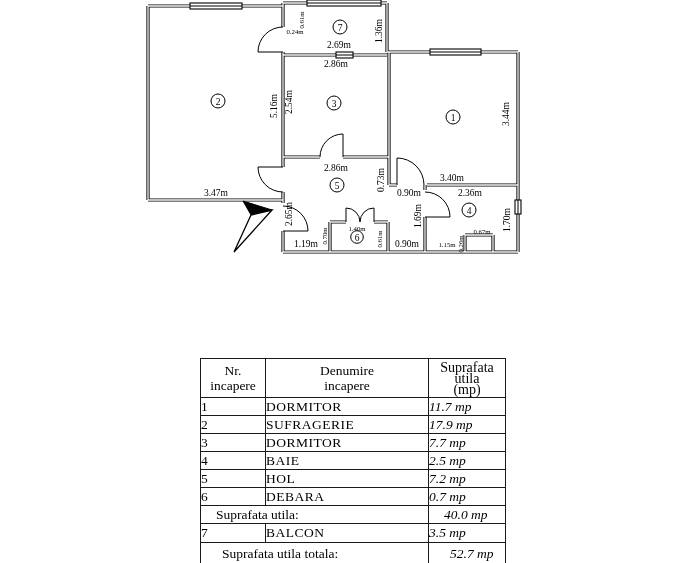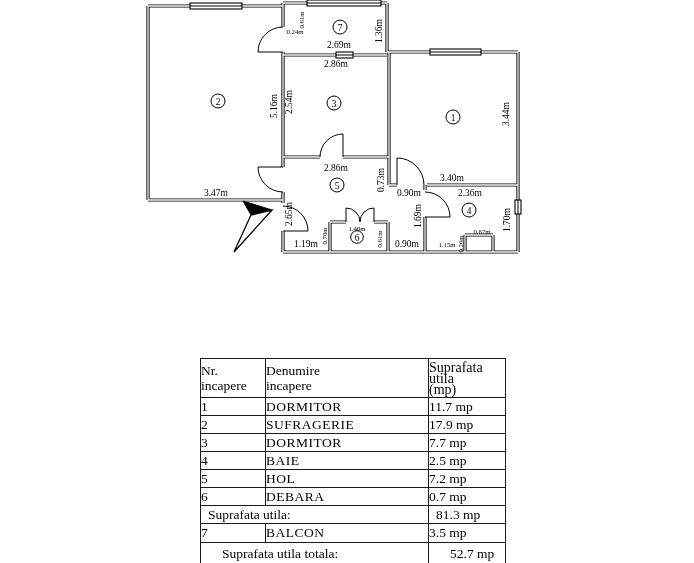--- a/index.html
+++ b/index.html
@@ -13,27 +13,27 @@
   .wall-outer{stroke:#000;stroke-width:3.2;fill:none;stroke-linecap:butt;}
   .wall-inner{stroke:#fff;stroke-width:1.3;fill:none;stroke-linecap:butt;}
   .door{stroke:#000;stroke-width:1;fill:none;}
   .win{fill:#fff;stroke:#000;stroke-width:1.1;}
   .winline{stroke:#000;stroke-width:1;}
   table.area{position:absolute;left:200px;top:358px;border-collapse:collapse;
              table-layout:fixed;width:305px;font-size:13.5px;}
   table.area td,table.area th{border:1px solid #1a1a1a;padding:0;vertical-align:middle;
              font-weight:normal;overflow:hidden;white-space:nowrap;}
   .c1{width:65px;} .c2{width:163px;} .c3{width:77px;}
-  th.hdr{height:38px;text-align:left;line-height:15px;}
+  th.hdr{height:38px;text-align:center;line-height:15px;}
   th.hdr3{font-size:14px;line-height:11px;}
   td.nr{padding-left:7px;height:17px;}
   td.nm{padding-left:8px;letter-spacing:0.5px;margin-left:23px;}
-  td.ar{padding-left:10px;}
+  td.ar{padding-left:10px;font-style:italic;}
   tr.balcon td{height:18px;}
-  tr.sum td{height:17px;padding-left:7px;}
+  tr.sum td{height:17px;padding-left:15px;}
   tr.tot td{height:21px;padding-left:21px;}
 </style>
 </head>
 <body>
 
 <div class="page">
 
   <svg width="694" height="340" viewBox="0 0 694 340">
 
     <g>
@@ -166,21 +166,21 @@
       <td class="nm">HOL</td>
       <td class="ar">7.2 mp</td>
     </tr>
     <tr>
       <td class="nr">6</td>
       <td class="nm">DEBARA</td>
       <td class="ar">0.7 mp</td>
     </tr>
     <tr class="sum">
       <td colspan="2">Suprafata utila:</td>
-      <td class="ar">81.3 mp</td>
+      <td class="ar">40.0 mp</td>
     </tr>
     <tr class="balcon">
       <td class="nr">7</td>
       <td class="nm">BALCON</td>
       <td class="ar">3.5 mp</td>
     </tr>
     <tr class="tot">
       <td colspan="2">Suprafata utila totala:</td>
       <td class="ar">52.7 mp</td>
     </tr>

